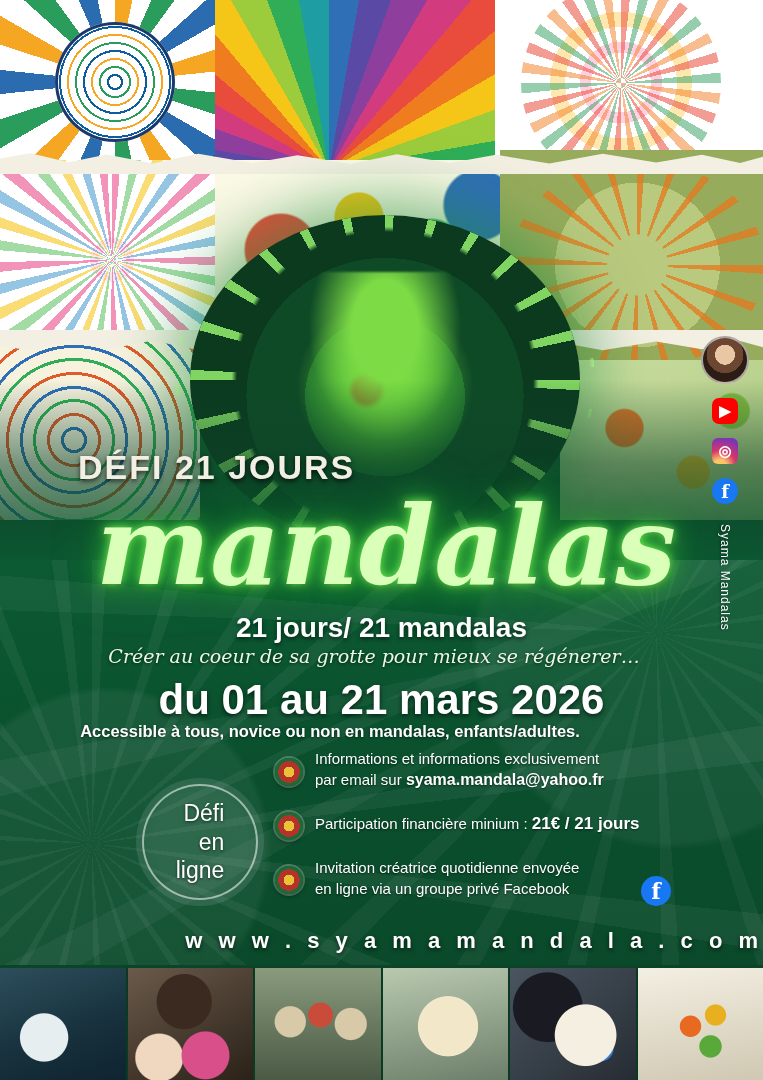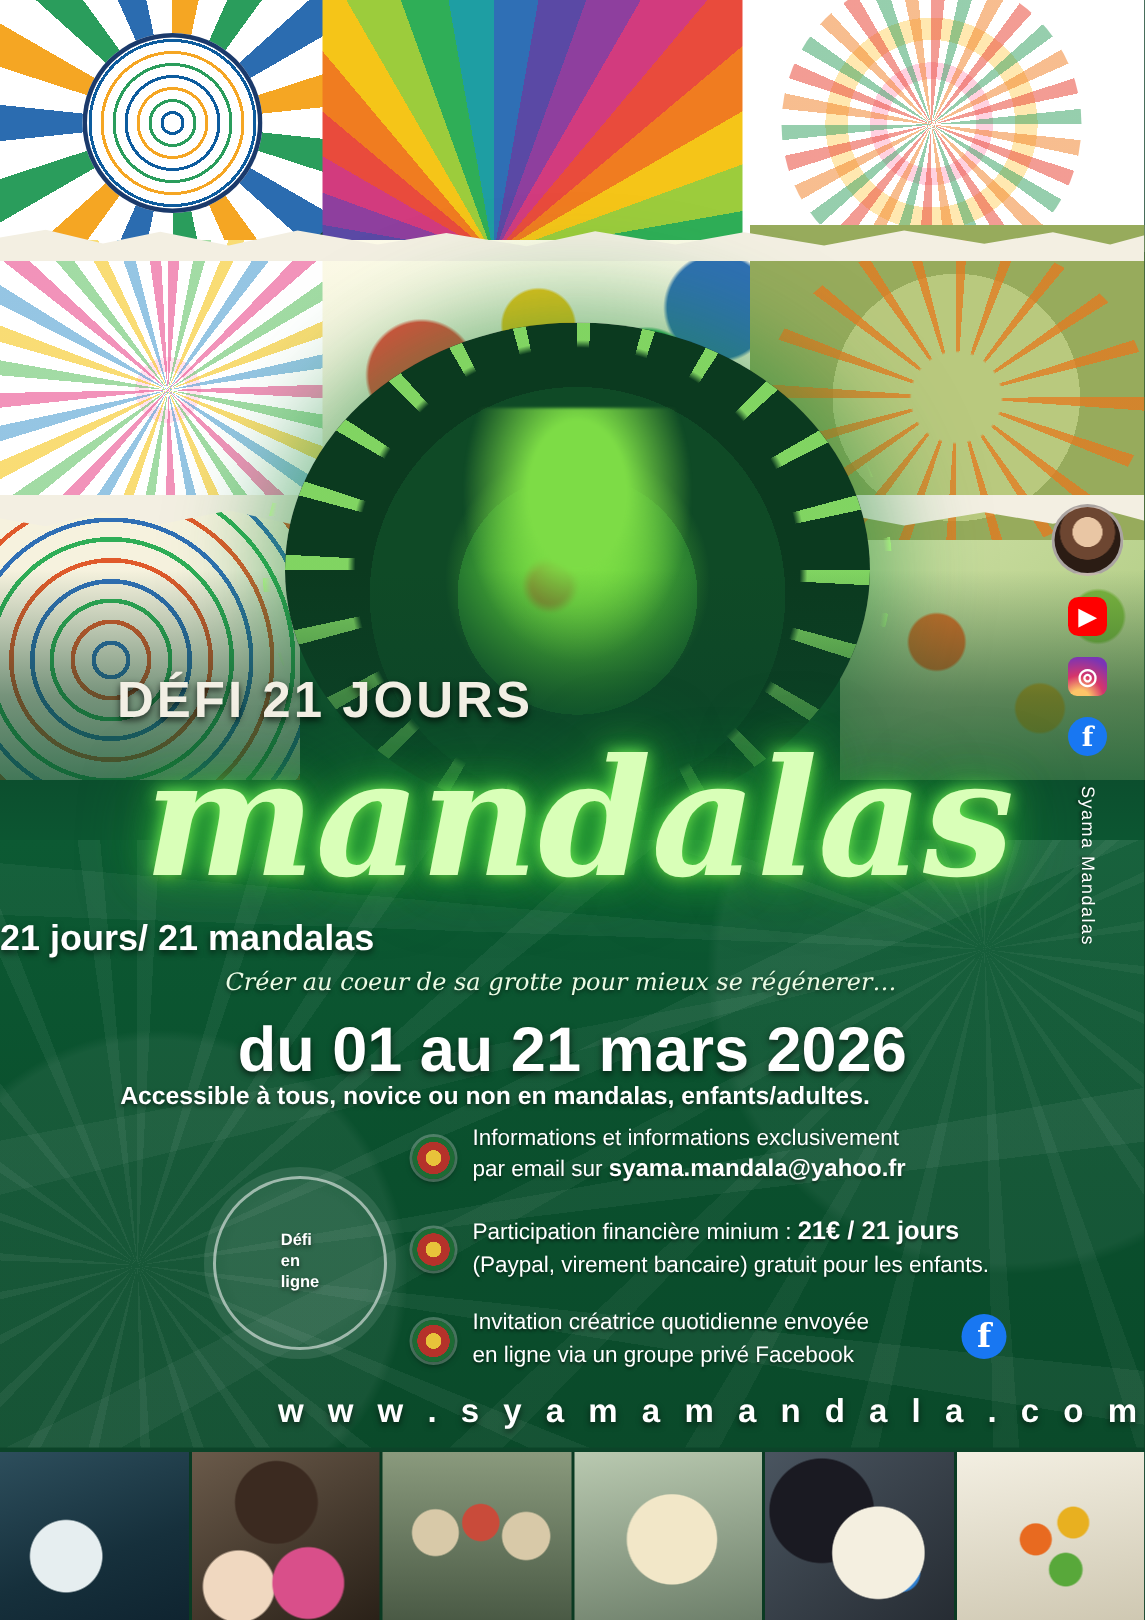--- a/index.html
+++ b/index.html
@@ -217,31 +217,31 @@
     text-shadow:
       0 0 10px rgba(120,255,90,.95),
       0 0 26px rgba(60,200,60,.85),
       0 0 48px rgba(30,160,40,.7),
       0 3px 6px rgba(0,0,0,.6);
     z-index: 5;
   }
 
   .sub1 {
     position:absolute; left:0; top:612px; width:763px;
-    text-align:left;
-    font-size:24px; font-weight:bold; color:#ffffff;
+    text-align:center;
+    font-size:28px; font-weight:bold; color:#ffffff;
     text-shadow:0 2px 4px rgba(0,0,0,.6);
     z-index:5;
   }
   .sub2 {
     position:absolute; left:0; top:645px; width:748px;
     text-align:center;
     font-family:"DejaVu Serif", serif;
     font-style:italic;
-    font-size:16px; color:#eafbe4;
+    font-size:19px; color:#eafbe4;
     text-shadow:0 1px 3px rgba(0,0,0,.6);
     z-index:5;
   }
   .dates {
     position:absolute; left:0; top:676px; width:763px;
     text-align:center;
     font-size:42px; font-weight:bold; color:#ffffff;
     text-shadow:0 2px 5px rgba(0,0,0,.65);
     z-index:5;
   }
@@ -299,24 +299,24 @@
     position:absolute; left:142px; top:784px;
     width:112px; height:112px;
     border-radius:50%;
     background: radial-gradient(circle at 50% 50%, rgba(255,255,255,.10) 0 60%, rgba(255,255,255,.04) 100%);
     border: 2px solid rgba(255,255,255,.55);
     box-shadow: 0 0 0 6px rgba(255,255,255,.10);
     display:flex; align-items:center; justify-content:center;
     z-index:5;
   }
   .badge-inner {
-    text-align:left;
+    text-align:right;
     color:#ffffff;
-    font-size:11px;
-    font-weight:bold;
+    font-size:23px;
+    font-weight:normal;
     line-height:1.25;
     text-shadow:0 1px 3px rgba(0,0,0,.6);
   }
 
   
   .website {
     position:absolute; left:0; top:928px; width:763px;
     text-align:right;
     color:#ffffff;
     font-size:22px; font-weight:bold;
@@ -451,21 +451,20 @@
         </div>
       </div>
     </div>
 
     <div class="info-row">
       <div class="bullet"></div>
       <div class="info-text">
         <div>
           <span>Participation financière minium : </span><span class="price">21€ / 21 jours</span>
         </div>
-        <div>(Paypal, virement bancaire) gratuit pour les enfants.</div>
       </div>
     </div>
 
     <div class="info-row">
       <div class="bullet"></div>
       <div class="info-text">
         <div>Invitation créatrice quotidienne envoyée</div>
         <div>en ligne via un groupe privé Facebook</div>
       </div>
     </div>

